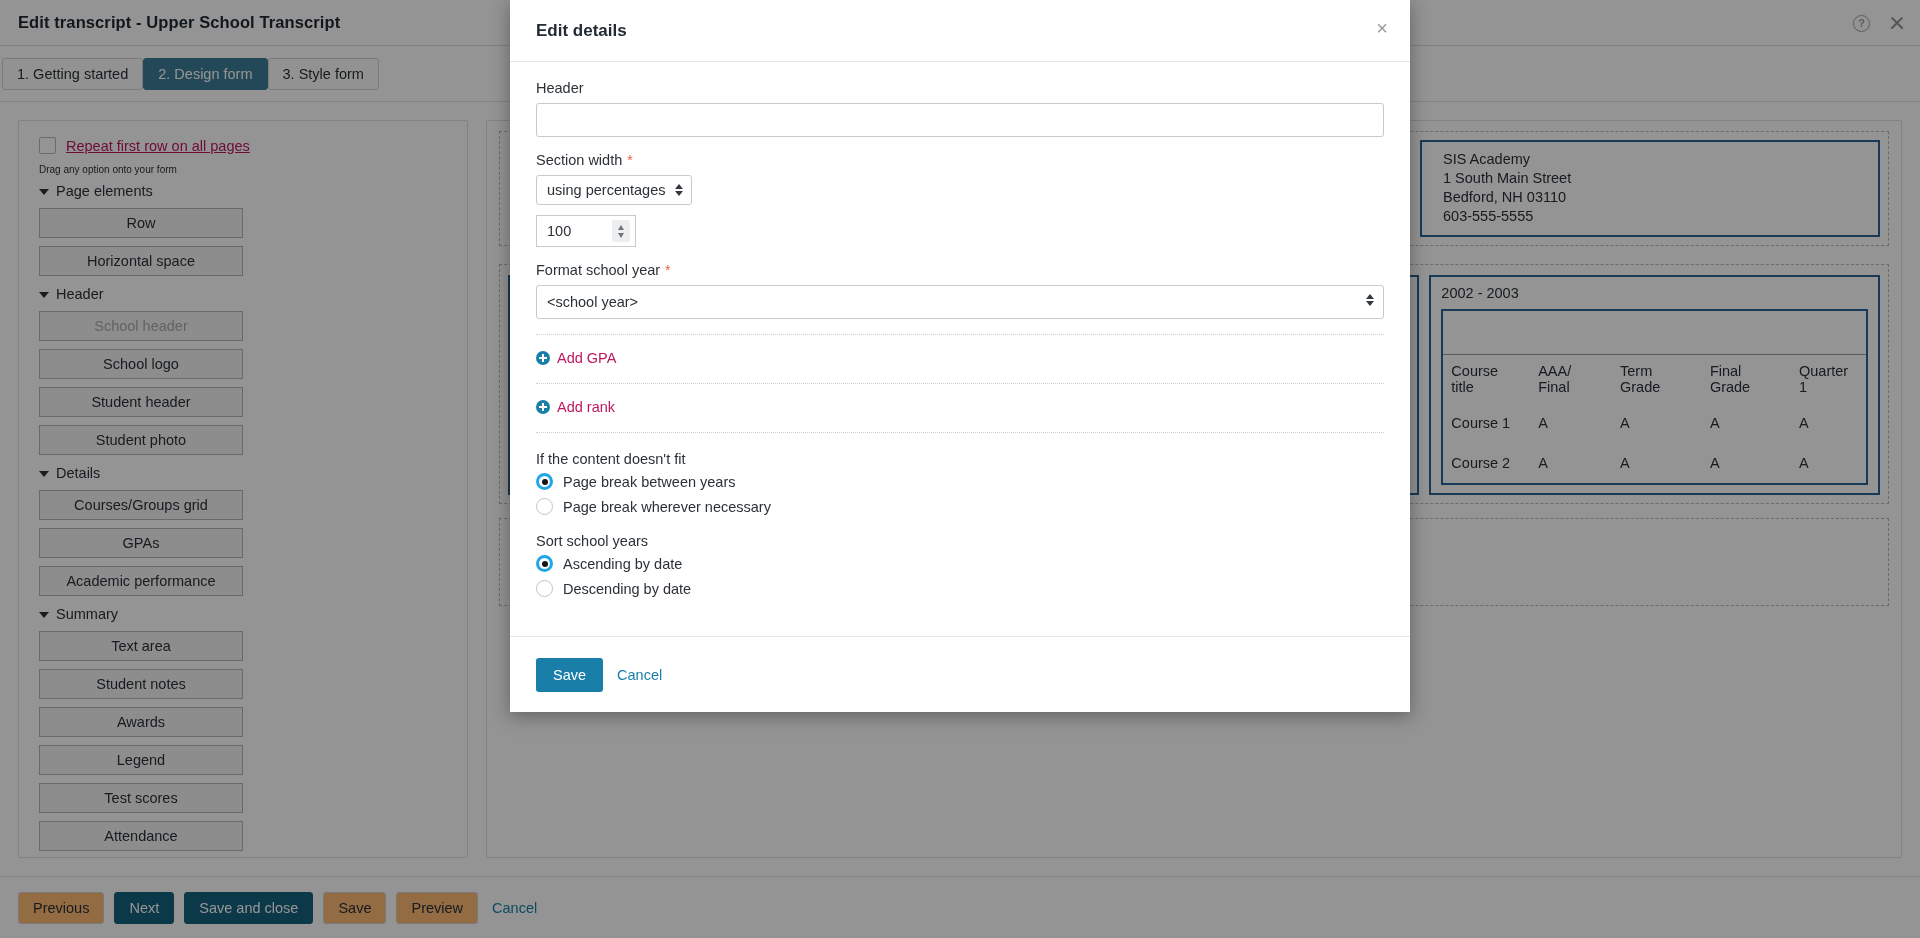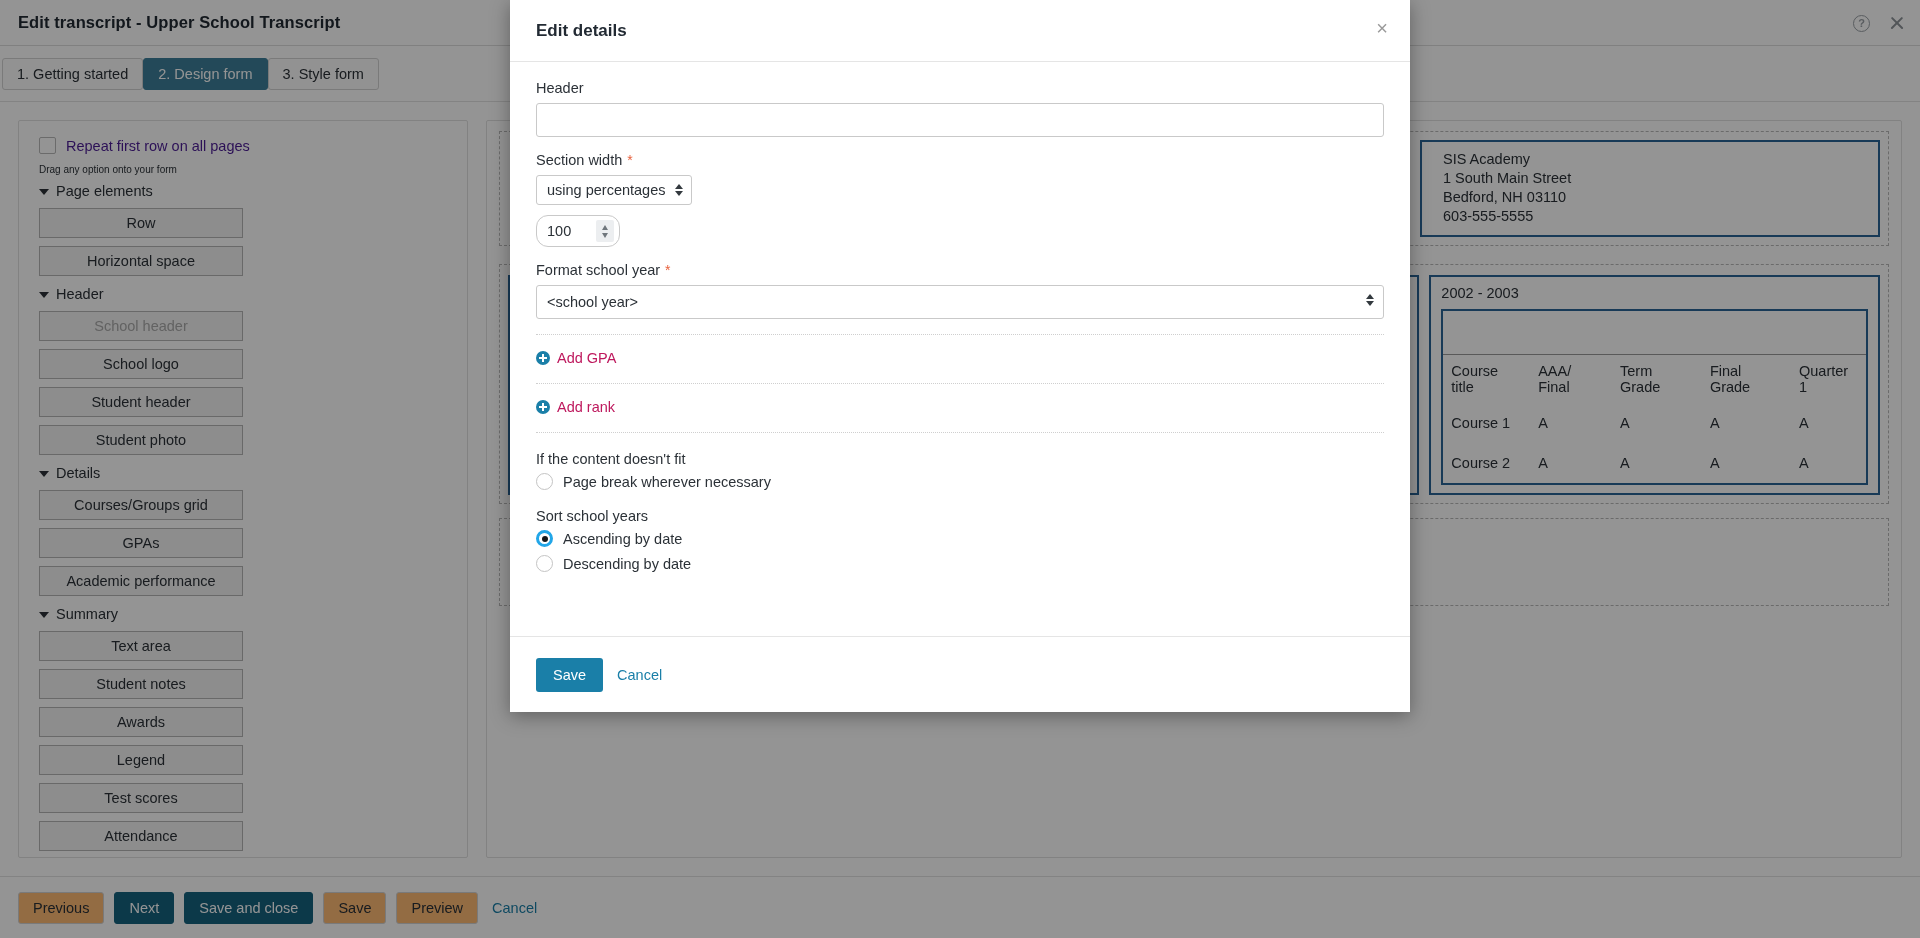--- a/index.html
+++ b/index.html
@@ -76,21 +76,21 @@
     width: 450px; flex: 0 0 450px;
     border: 1px solid #e0e0e0; border-radius: 2px;
     background: #ffffff;
     padding: 16px 20px;
     overflow: hidden;
   }
   .chk-row { display: flex; align-items: center; gap: 10px; margin-bottom: 10px; }
   .chkbox {
     width: 17px; height: 17px; border: 1px solid #b9b9b9; background: #fff; border-radius: 2px;
   }
-  .chk-label { font-size: 14.5px; color: #4c1d95; }
+  .chk-label { font-size: 14.5px; color: #be185d; text-decoration: underline; }
   .drag-hint { font-size: 10px; color: #2b3137; margin: 6px 0 2px; }
 
   .group-head {
     display: flex; align-items: center; gap: 7px;
     font-size: 14.5px; color: #2b3137;
     margin: 8px 0 9px;
     cursor: pointer;
   }
   .caret-down {
     width: 0; height: 0;
@@ -212,22 +212,22 @@
   .m-select {
     height: 30px; border: 1px solid #c9c9c9; border-radius: 3px;
     background: #fff; display: inline-flex; align-items: center;
     padding: 0 8px 0 10px; gap: 9px;
     font-size: 14.5px; color: #2b3137; cursor: pointer;
   }
   .sel-arrows { display: flex; flex-direction: column; gap: 2px; }
   .ar-up { width:0;height:0;border-left:4px solid transparent;border-right:4px solid transparent;border-bottom:5px solid #33393f;}
   .ar-dn { width:0;height:0;border-left:4px solid transparent;border-right:4px solid transparent;border-top:5px solid #33393f;}
   .m-number {
-    width: 84px; height: 32px;
-    border: 1px solid #c9c9c9; border-radius: 12px; background: #fff;
+    width: 100px; height: 32px;
+    border: 1px solid #c9c9c9; border-radius: 0; background: #fff;
     display: flex; align-items: center; padding-left: 10px;
     font-size: 14.5px; color: #2b3137; position: relative;
   }
   .spin {
     position: absolute; right: 5px; top: 4px;
     width: 18px; height: 22px; background: #eceef0; border-radius: 2px;
     display: flex; flex-direction: column; align-items: center; justify-content: center; gap: 3px;
     cursor: pointer;
   }
   .spin .ar-up, .spin .ar-dn { border-left-width:3.5px; border-right-width:3.5px; }
@@ -548,20 +548,24 @@
     <div class="addrow">
       <span class="addlink">
         <span class="plus-circle"></span>
         <span>Add rank</span>
       </span>
     </div>
     <div class="divider"></div>
 
     <div class="fieldset-title">If the content doesn't fit</div>
     <div class="radio-row">
+      <span class="radio on"></span>
+      <span class="radio-label">Page break between years</span>
+    </div>
+    <div class="radio-row">
       <span class="radio"></span>
       <span class="radio-label">Page break wherever necessary</span>
     </div>
 
     <div class="fieldset-title">Sort school years</div>
     <div class="radio-row">
       <span class="radio on"></span>
       <span class="radio-label">Ascending by date</span>
     </div>
     <div class="radio-row">

